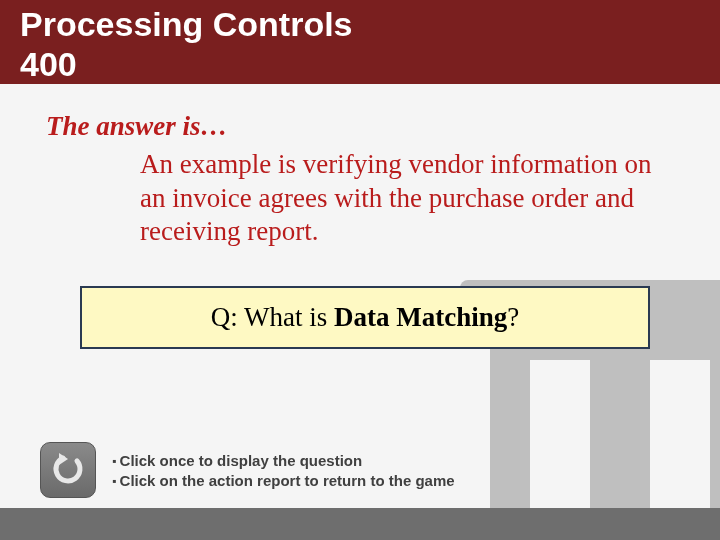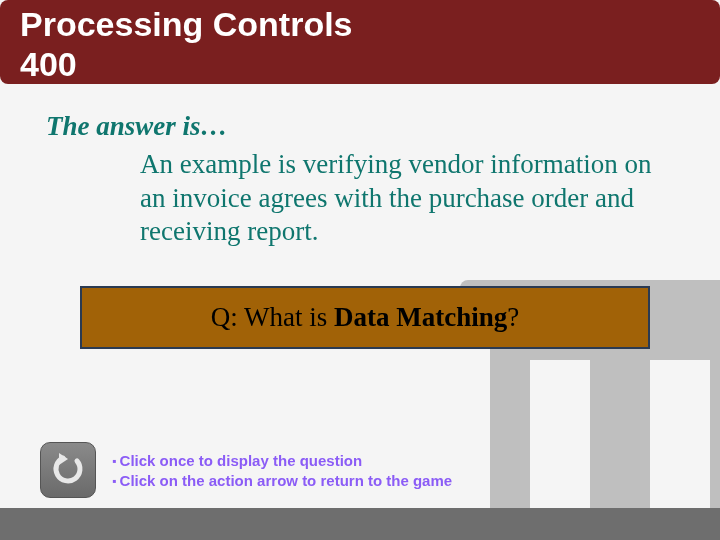--- a/index.html
+++ b/index.html
@@ -58,62 +58,61 @@
     left: 0;
     width: 720px;
     height: 84px;
     background: #7a1f1f;
     color: #fff;
     font-family: Arial, Helvetica, sans-serif;
     font-weight: bold;
     font-size: 34px;
     line-height: 40px;
     padding: 4px 0 0 20px;
-    border-radius: 8px;
   }
   .content {
     position: absolute;
     top: 110px;
     left: 46px;
     width: 630px;
-    color: #0f766e;
+    color: #b91c1c;
     font-size: 27px;
     line-height: 1.25;
   }
   .answer-lead {
     font-style: italic;
     font-weight: bold;
     margin-bottom: 4px;
   }
   .answer-body {
     margin-left: 94px;
     font-style: normal;
     font-weight: normal;
   }
   .question-box {
     position: absolute;
     top: 286px;
     left: 80px;
     width: 570px;
     border: 2px solid #2a3a52;
-    background: #a16207;
+    background: #fef9c3;
     text-align: center;
     padding: 14px 10px;
     font-size: 27px;
     color: #000;
   }
   .q-bold { font-weight: bold; }
   .instructions {
     position: absolute;
     left: 112px;
     top: 451px;
     font-family: Arial, Helvetica, sans-serif;
     font-size: 15px;
     font-weight: bold;
-    color: #8b5cf6;
+    color: #404040;
     line-height: 1.35;
   }
   .instructions div::before {
     content: "▪ ";
     font-size: 12px;
     vertical-align: 1px;
   }
   .action-arrow {
     position: absolute;
     left: 40px;
@@ -163,16 +162,16 @@
 
 <div class="action-arrow">
   <svg width="38" height="38" viewBox="0 0 38 38">
     <path d="M28 10 A12 12 0 1 1 14 7" fill="none" stroke="#e8e8e8" stroke-width="5" stroke-linecap="round"></path>
     <polygon points="10,2 19,8 10,14" fill="#e8e8e8"></polygon>
   </svg>
 </div>
 
 <div class="instructions">
   <div>Click once to display the question</div>
-  <div>Click on the action arrow to return to the game</div>
+  <div>Click on the action report to return to the game</div>
 </div>
 
 <div class="footer-bar"></div>
 
 </body></html>

